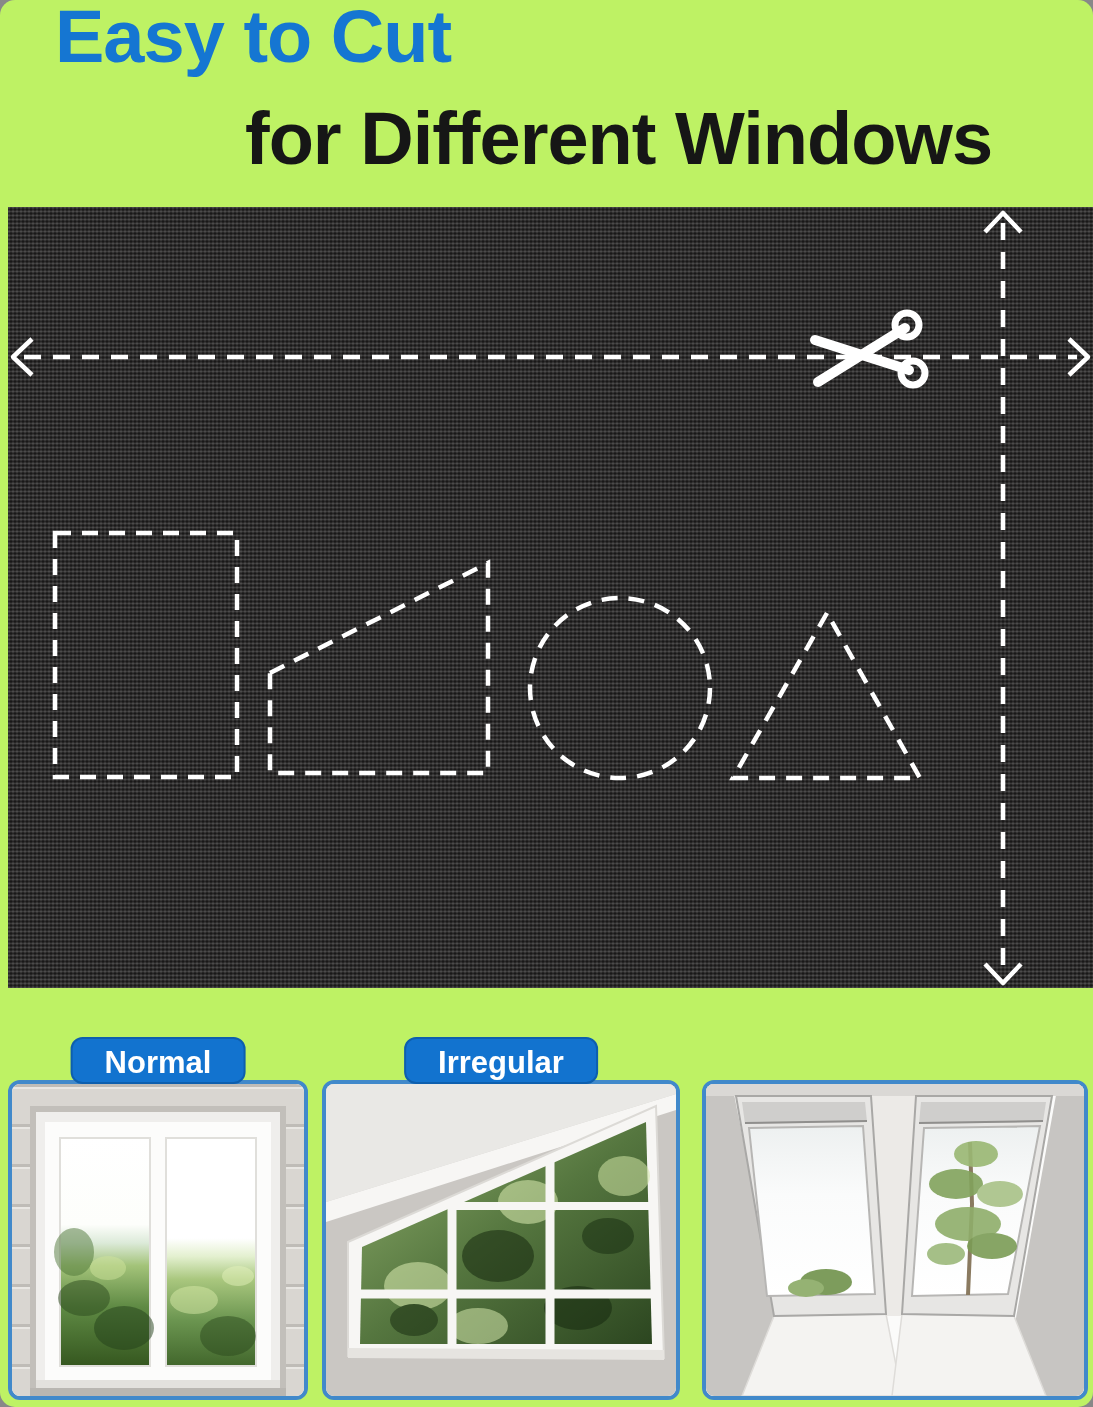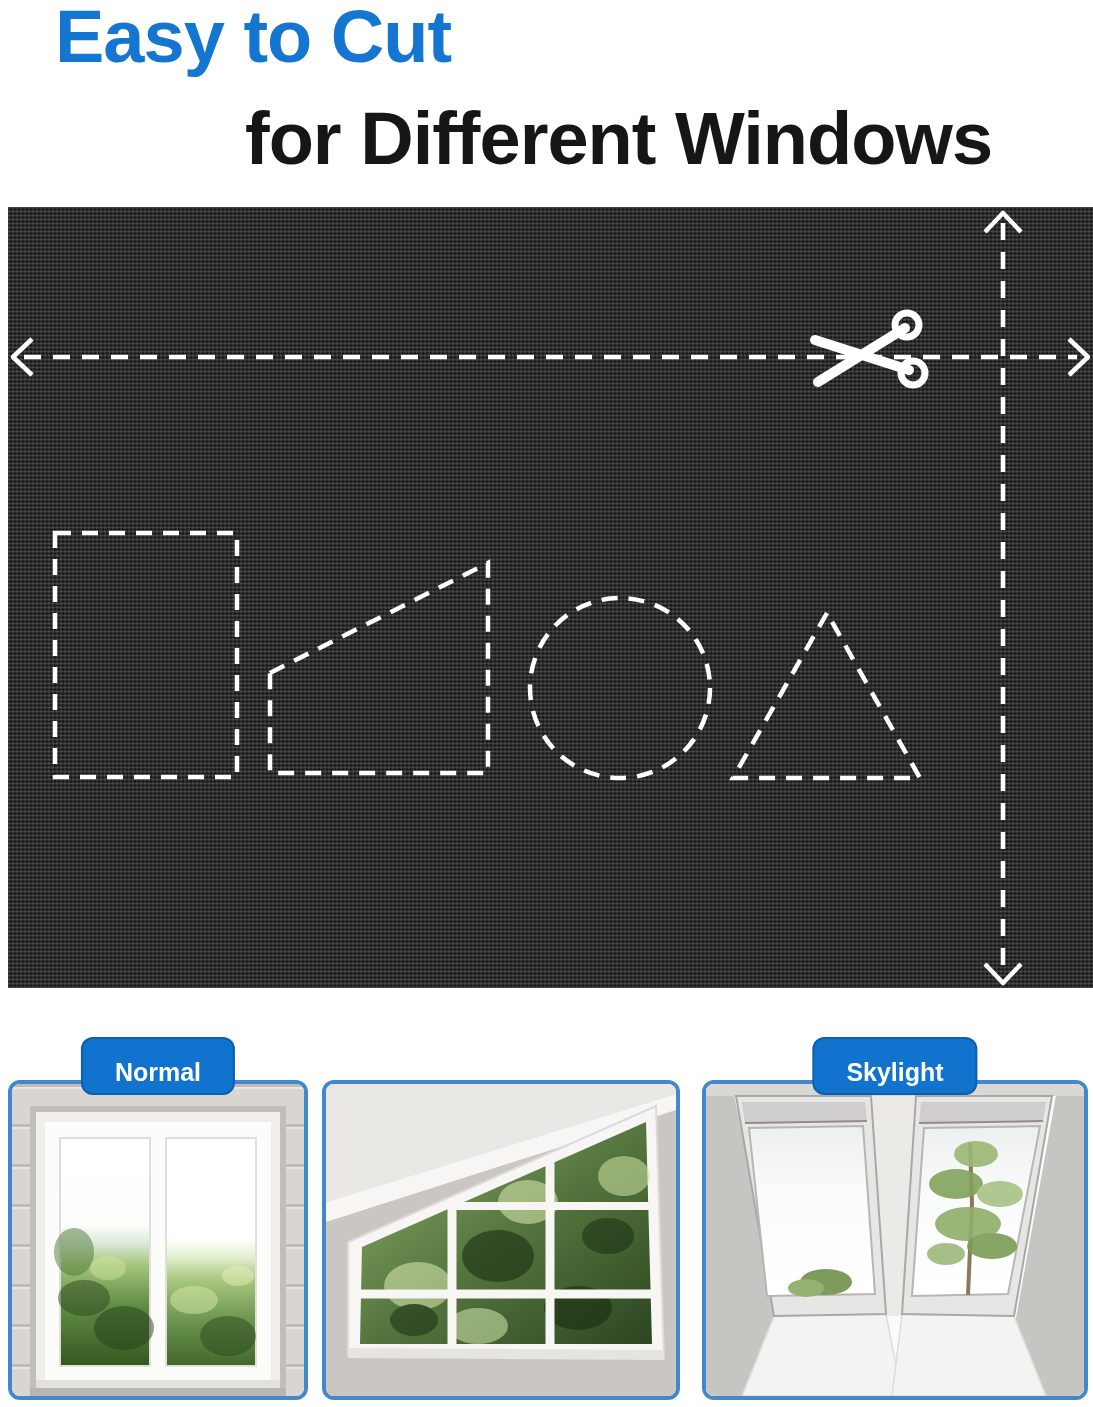--- a/index.html
+++ b/index.html
@@ -6,22 +6,23 @@
     --title-blue:#1576d2;
     --badge-blue:#1273cf;
     --badge-border:#0d5fae;
     --card-border:#4189ca;
     --fabric-base:#2d2c2c;
     --dash-white:#ffffff;
   }
   html,body{margin:0;padding:0;background:#888;}
   .page{
     position:relative;width:1093px;height:1407px;margin:0 auto;
-    background:#ffffff;overflow:hidden;
+    background:#bef264;overflow:hidden;
     font-family:"Liberation Sans","DejaVu Sans",sans-serif;
+    border-radius:15px;
   }
   
   .headline-accent{
     position:absolute;left:55px;top:-6px;margin:0;
     font-size:74px;font-weight:bold;letter-spacing:-1px;
     color:var(--title-blue,#1576d2);line-height:86px;white-space:nowrap;
   }
   .headline-main{
     position:absolute;left:229px;top:80px;margin:16px;
     font-size:74px;font-weight:bold;letter-spacing:-1px;
@@ -40,26 +41,26 @@
   .card{
     position:absolute;top:1080px;height:320px;margin:0;
     border:4px solid var(--card-border,#4189ca);
     border-radius:12px;overflow:hidden;background:#fff;box-sizing:border-box;
   }
   .card svg{display:block;width:100%;height:100%;}
   .card-normal{left:8px;width:300px;}
   .card-irregular{left:322px;width:358px;}
   .card-skylight{left:702px;width:386px;}
   .badge{
-    position:absolute;top:1037px;height:58px;line-height:47px;
+    position:absolute;top:1037px;height:47px;line-height:47px;
     transform:translateX(-50%);
-    padding:10px 32px;border-radius:12px;
+    padding:0 32px;border-radius:12px;
     background:var(--badge-blue,#1273cf);
     border:2px solid var(--badge-border,#0d5fae);
-    color:#fff;font-size:25px;font-weight:bold;white-space:nowrap;
+    color:#fff;font-size:31px;font-weight:bold;white-space:nowrap;
     box-sizing:border-box;z-index:5;
   }
   .badge-normal{left:158px;}
   .badge-irregular{left:501px;}
   .badge-skylight{left:895px;}
 </style>
 </head>
 <body>
 
 <div class="page">
@@ -216,15 +217,15 @@
           <ellipse cx="294" cy="110" rx="23" ry="13" fill="#a9c287"></ellipse>
           <ellipse cx="262" cy="140" rx="33" ry="17" fill="#8fae6a"></ellipse>
           <ellipse cx="286" cy="162" rx="25" ry="13" fill="#7b9c55"></ellipse>
           <ellipse cx="240" cy="170" rx="19" ry="11" fill="#9cb97b"></ellipse>
         </g>
       </g>
     </svg>
   </figure>
 
   <div class="badge badge-normal">Normal</div>
-  <div class="badge badge-skylight">Skylight</div>
+  <div class="badge badge-irregular">Irregular</div>
 
 </div>
 
 </body></html>

